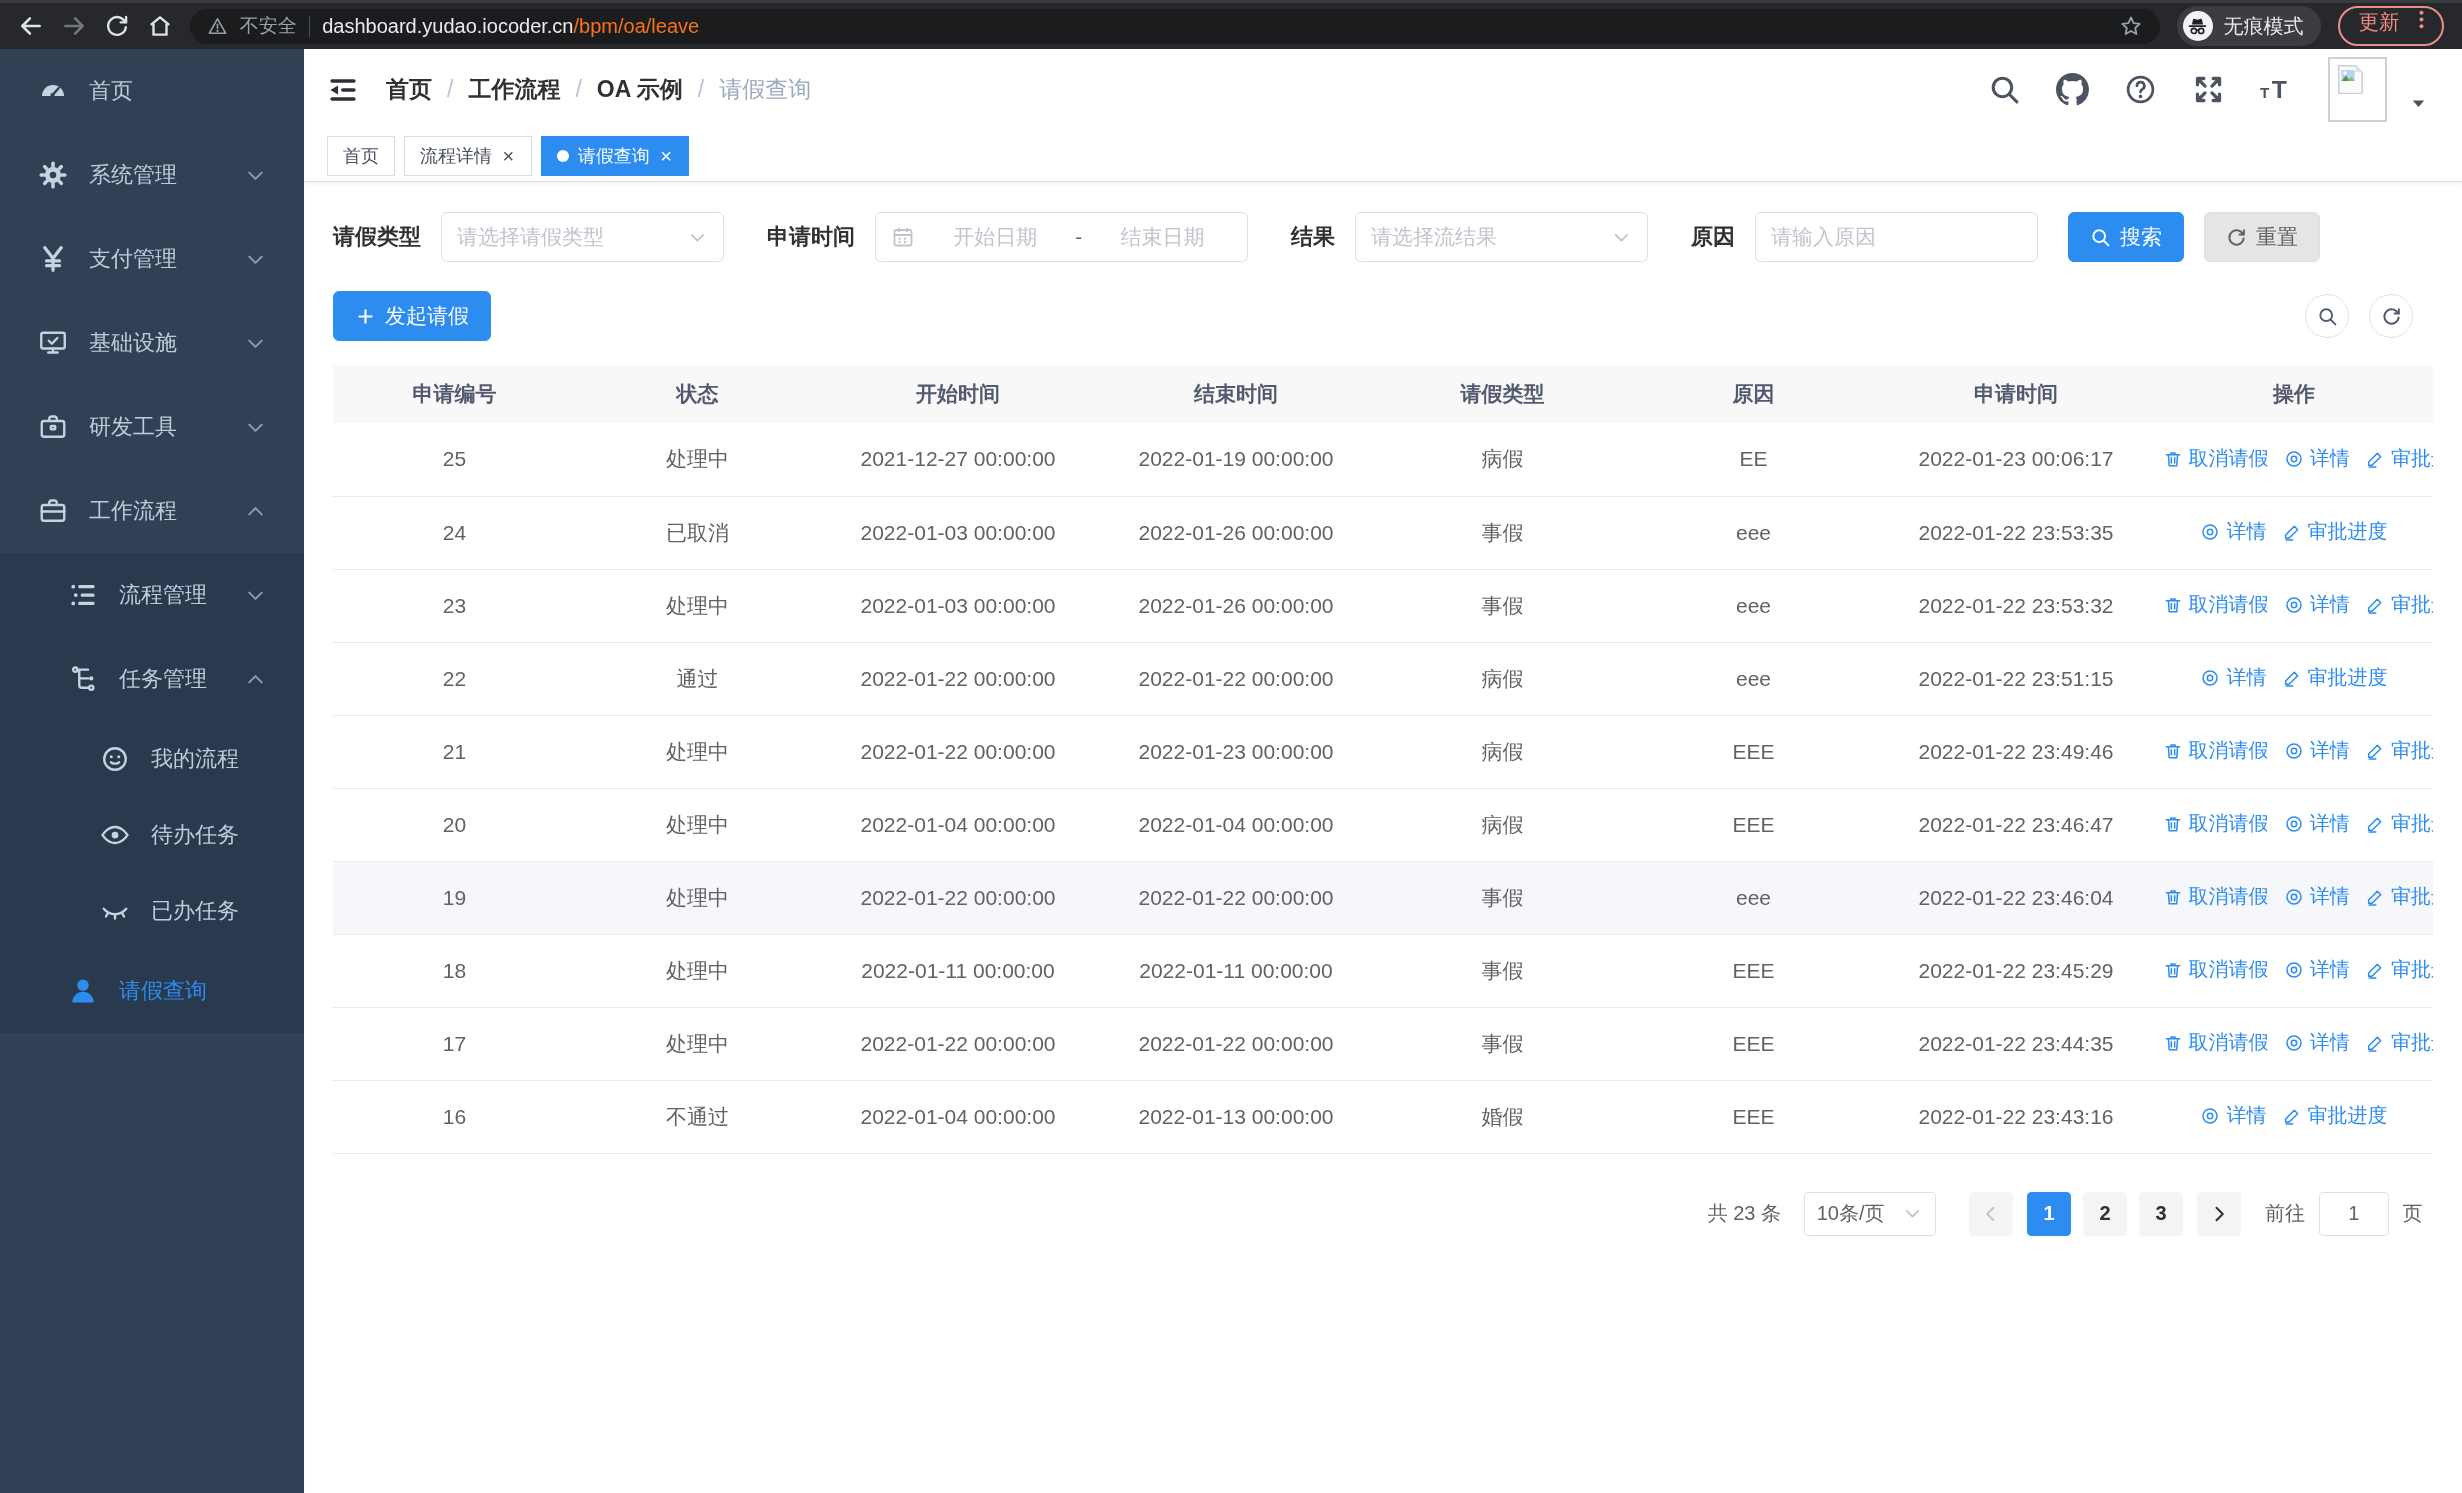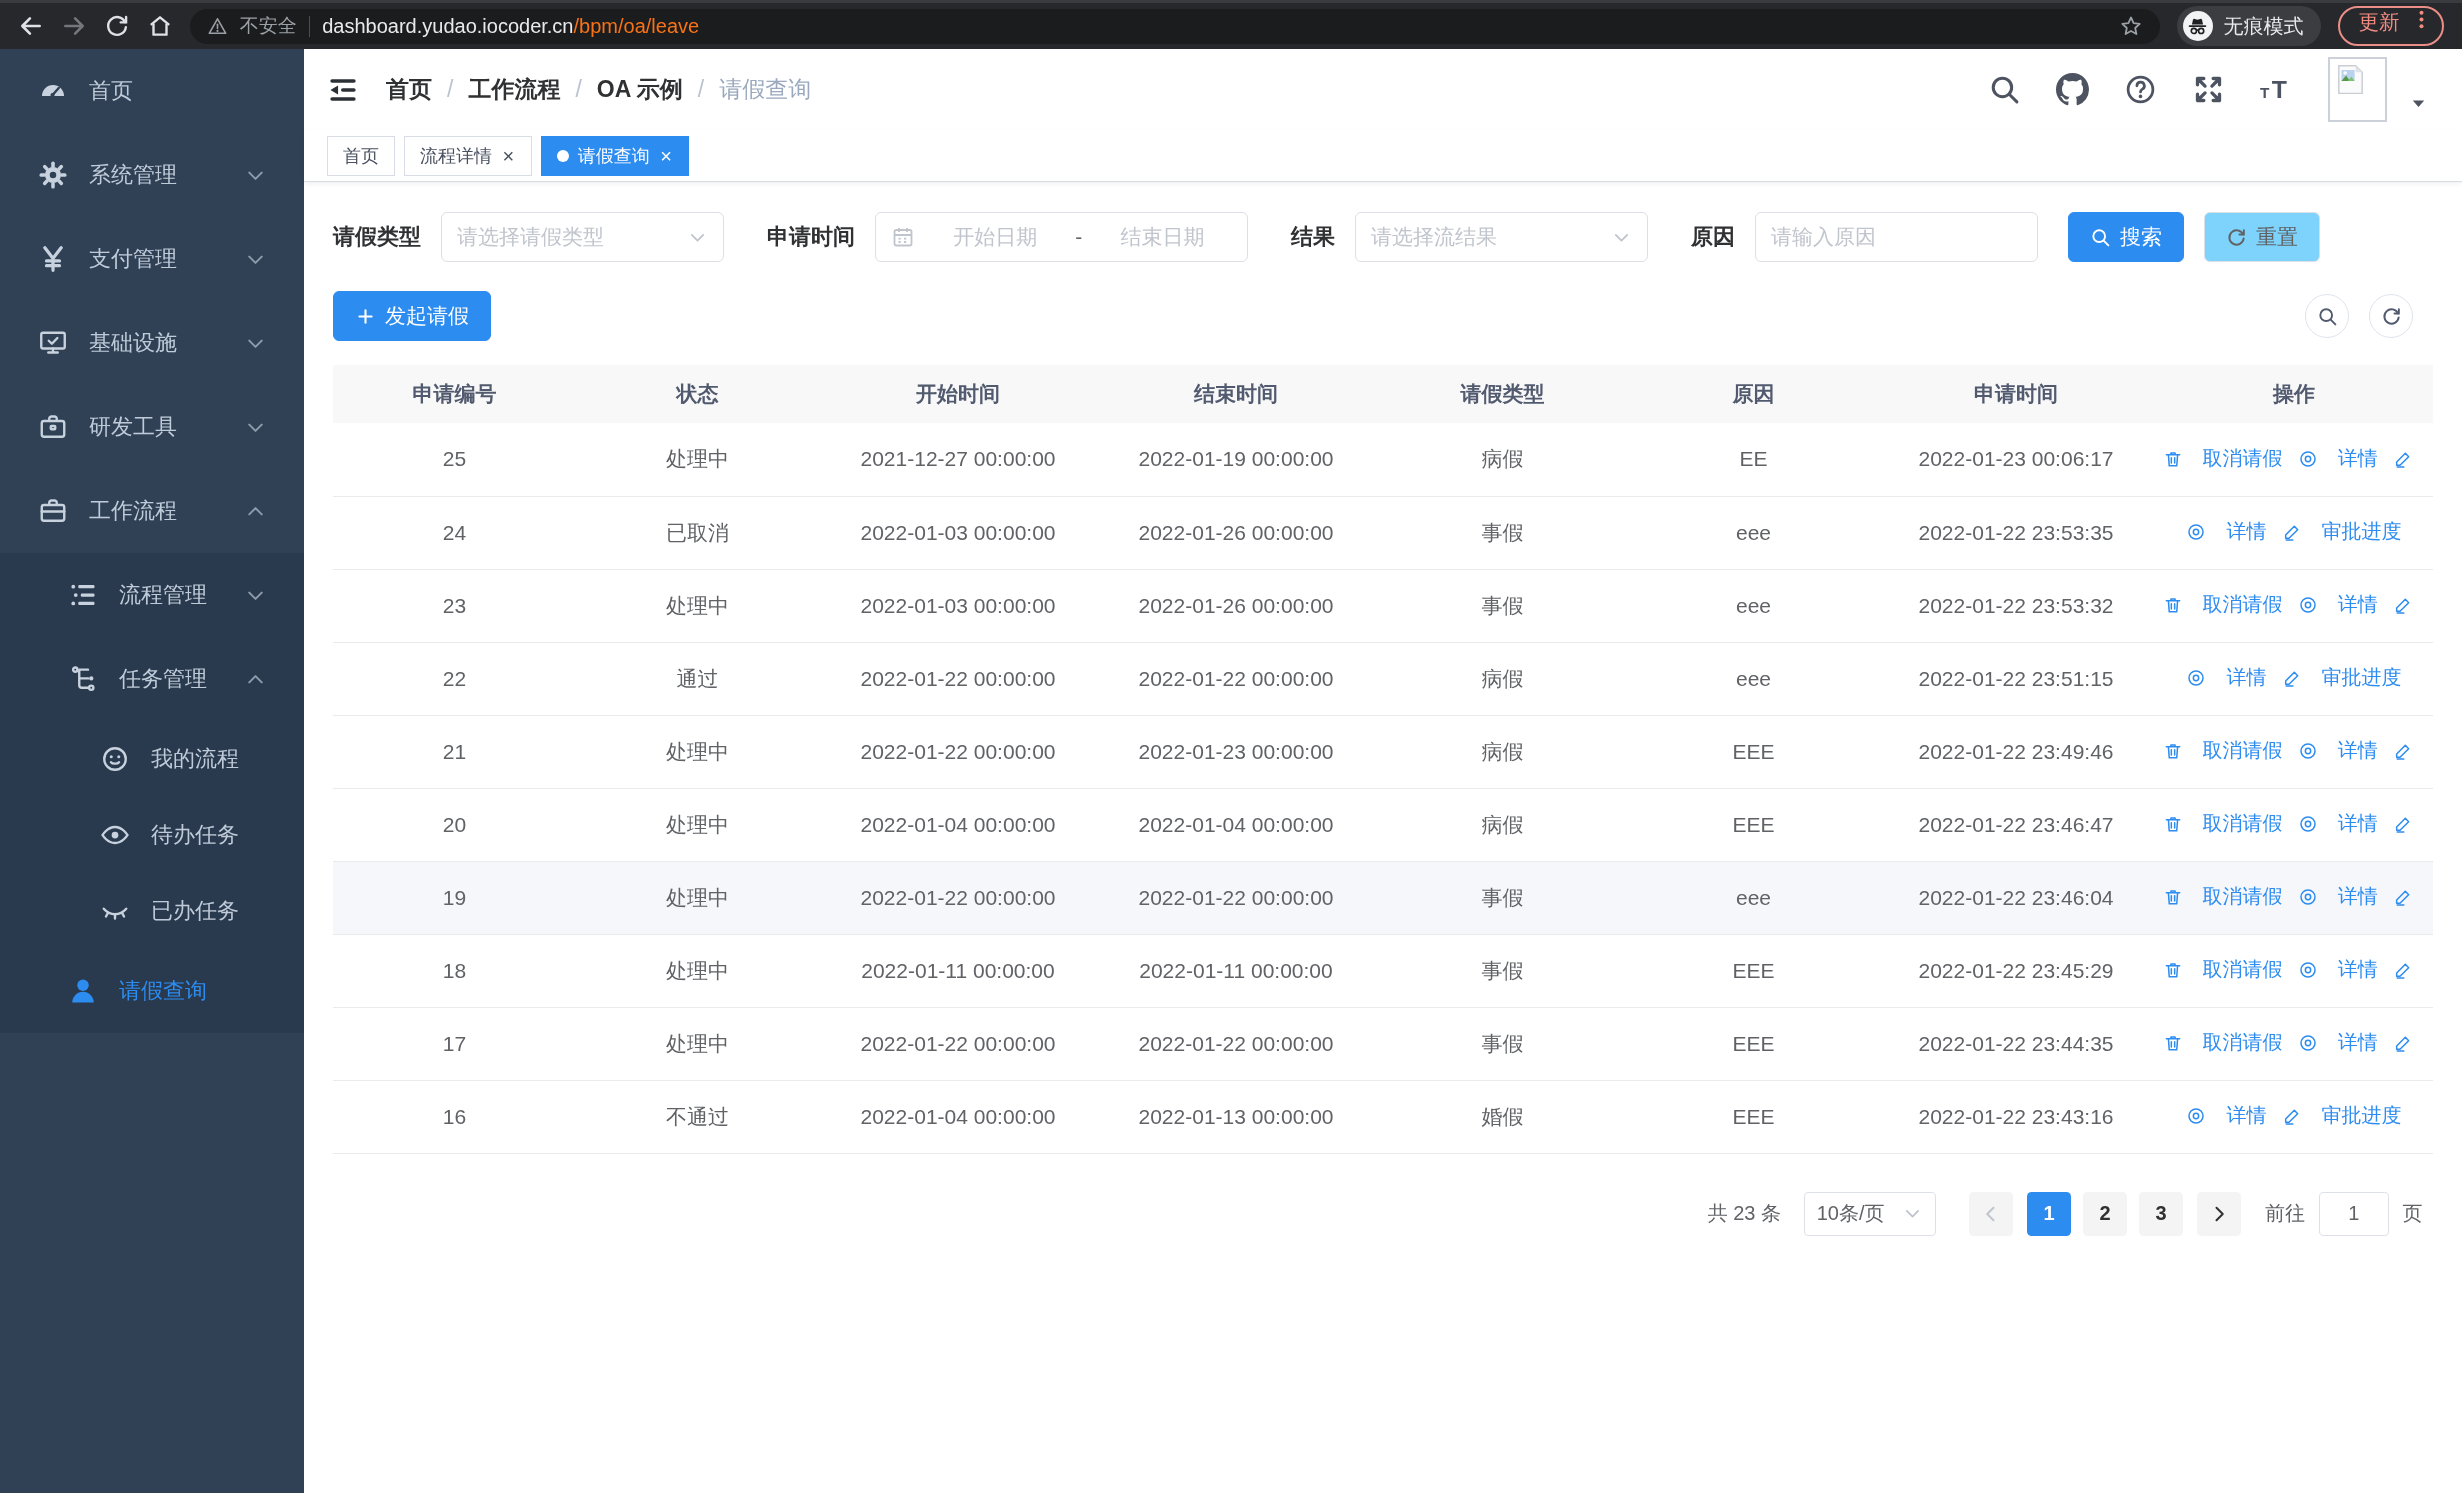--- a/index.html
+++ b/index.html
@@ -119,21 +119,21 @@
   .chev { width: 21px; height: 21px; color: #c0c4cc; flex-shrink: 0; }
   .date-box { width: 373px; gap: 10.6px; }
   .cal { width: 24px; height: 24px; color: #c0c4cc; flex-shrink: 0; }
   .date-box input { text-align: center; min-width: 0; }
   .date-sep { color: #606266; font-size: 21px; flex-shrink: 0; }
   .input-box { width: 283px; }
 
   .btn {
     display: inline-flex; align-items: center; justify-content: center; gap: 9px;
     height: 50px; border-radius: 6px; font-size: 21px; border: 1.5px solid #dcdfe6;
-    background: #7dd3fc; color: #606266; padding: 0 21px; cursor: pointer;
+    background: #e5e5e5; color: #606266; padding: 0 21px; cursor: pointer;
     font-family: inherit; white-space: nowrap;
   }
   .btn .bt-icon { width: 21px; height: 21px; }
   .btn.primary { background: var(--primary); border-color: var(--primary); color: #fff; }
   .filter-row .btn + .btn { margin-left: 20px; }
 
   .toolbar-row { display: flex; align-items: center; margin-top: 29px; }
   .right-tools { margin-left: auto; display: flex; gap: 20px; margin-right: 20px; }
   .circle-btn {
     width: 44px; height: 44px; border-radius: 50%; border: 1.5px solid #dfe4ec;
@@ -143,21 +143,21 @@
   .circle-btn svg { width: 21px; height: 21px; }
 
   table { width: 100%; border-collapse: collapse; margin-top: 24px; table-layout: fixed; }
   thead th { background: #f8f8f9; height: 58px; font-size: 21px; font-weight: 700; color: #515a6e; text-align: center; }
   tbody td {
     height: 73px; text-align: center; font-size: 21px; color: #606266;
     border-bottom: 1.5px solid #e8eaec; white-space: nowrap; overflow: hidden;
   }
   tr.highlight td { background: #f5f7fa; }
   .action-link {
-    display: inline-flex; align-items: center; gap: 20px; color: var(--primary);
+    display: inline-flex; align-items: center; gap: 6px; color: var(--primary);
     font-size: 20px; margin: 0 7.6px; cursor: pointer; text-decoration: none; white-space: nowrap;
   }
   .action-link .icon { width: 20px; height: 20px; }
 
   .pagination {
     display: flex; align-items: center; justify-content: flex-end;
     margin-top: 38px; gap: 13.7px; font-size: 20px; color: #606266; padding-right: 10.6px;
   }
   .total-label { margin-right: 9px; }
   .page-size-box {

